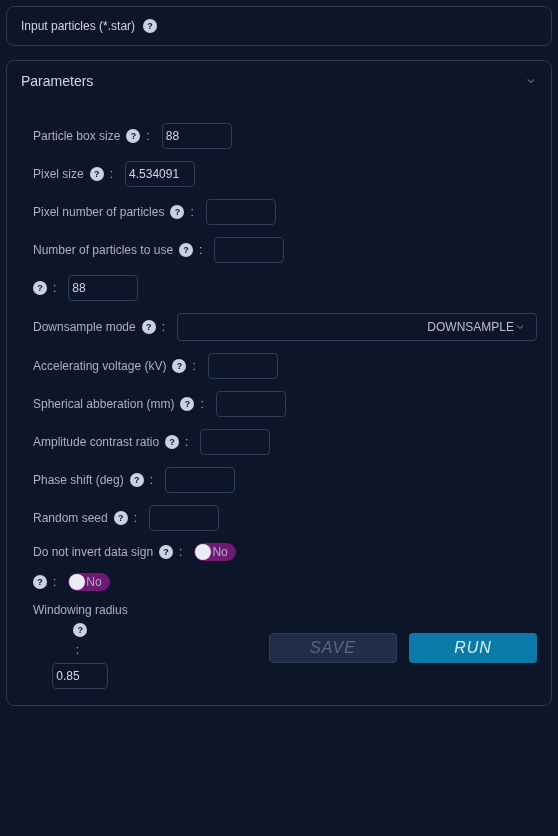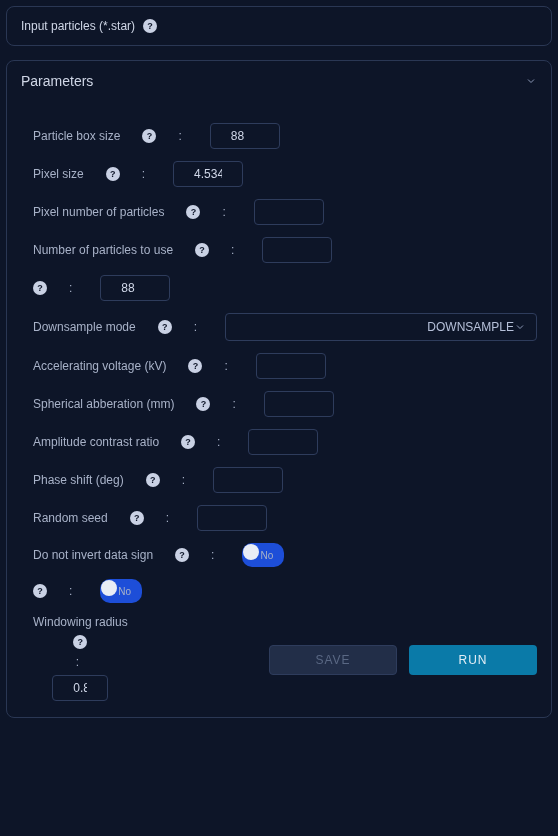--- a/index.html
+++ b/index.html
@@ -42,21 +42,21 @@
       justify-content: space-between;
       align-items: center;
       cursor: pointer;
     }
     .select-like span.val { color: #b6c0d9; }
     .parameters-body { padding: 8px 0 0 0; }
     .form-row {
       display: flex;
       align-items: center;
       margin: 12px 0;
-      gap: 22px;
+      gap: 6px;
     }
     .form-row label {
       color: #a8b2c8;
       white-space: nowrap;
     }
     .help-icon {
       display: inline-flex;
       align-items: center;
       justify-content: center;
       width: 14px; height: 14px;
@@ -67,46 +67,46 @@
       font-weight: 700;
       cursor: pointer;
     }
     .colon { color: #a8b2c8; margin-right: 6px; }
     .text-input {
       background: transparent;
       border: 1px solid #2e3c5c;
       border-radius: 4px;
       color: #d0d7e8;
       height: 26px;
-      padding: 0 20px;
+      padding: 0 3px;
       width: 70px;
       font-size: 12px;
     }
     .select-input {
       background: transparent;
       border: 1px solid #2e3c5c;
       border-radius: 4px;
       color: #b6c0d9;
       height: 28px;
       padding: 0 10px;
       flex: 1;
       display: flex;
       align-items: center;
       justify-content: flex-end;
       cursor: pointer;
     }
     .toggle {
       position: relative;
-      width: 42px; height: 24px;
+      width: 42px; height: 18px;
       border-radius: 10px;
-      background: #1d4ed8;
+      background: #701a75;
       display: inline-flex;
       align-items: center;
       padding-left: 18px;
-      font-size: 10px;
+      font-size: 12px;
       color: #a8b2c8;
       cursor: pointer;
     }
     .toggle .knob {
       position: absolute;
       left: 1px; top: 1px;
       width: 16px; height: 16px;
       border-radius: 50%;
       background: #e9edf5;
     }
@@ -115,23 +115,24 @@
       justify-content: flex-end;
       align-items: center;
       gap: 12px;
       margin-top: 4px;
     }
     .btn {
       width: 128px;
       height: 30px;
       border-radius: 4px;
       border: none;
-      font-size: 12px;
+      font-size: 16px;
       letter-spacing: 1px;
       cursor: pointer;
+      font-style: italic;
     }
     .btn-save {
       background: #222e48;
       color: #5a6884;
       border: 1px solid #2e3c5c;
     }
     .btn-run {
       background: #0a7aa8;
       color: #e4eef6;
     }

